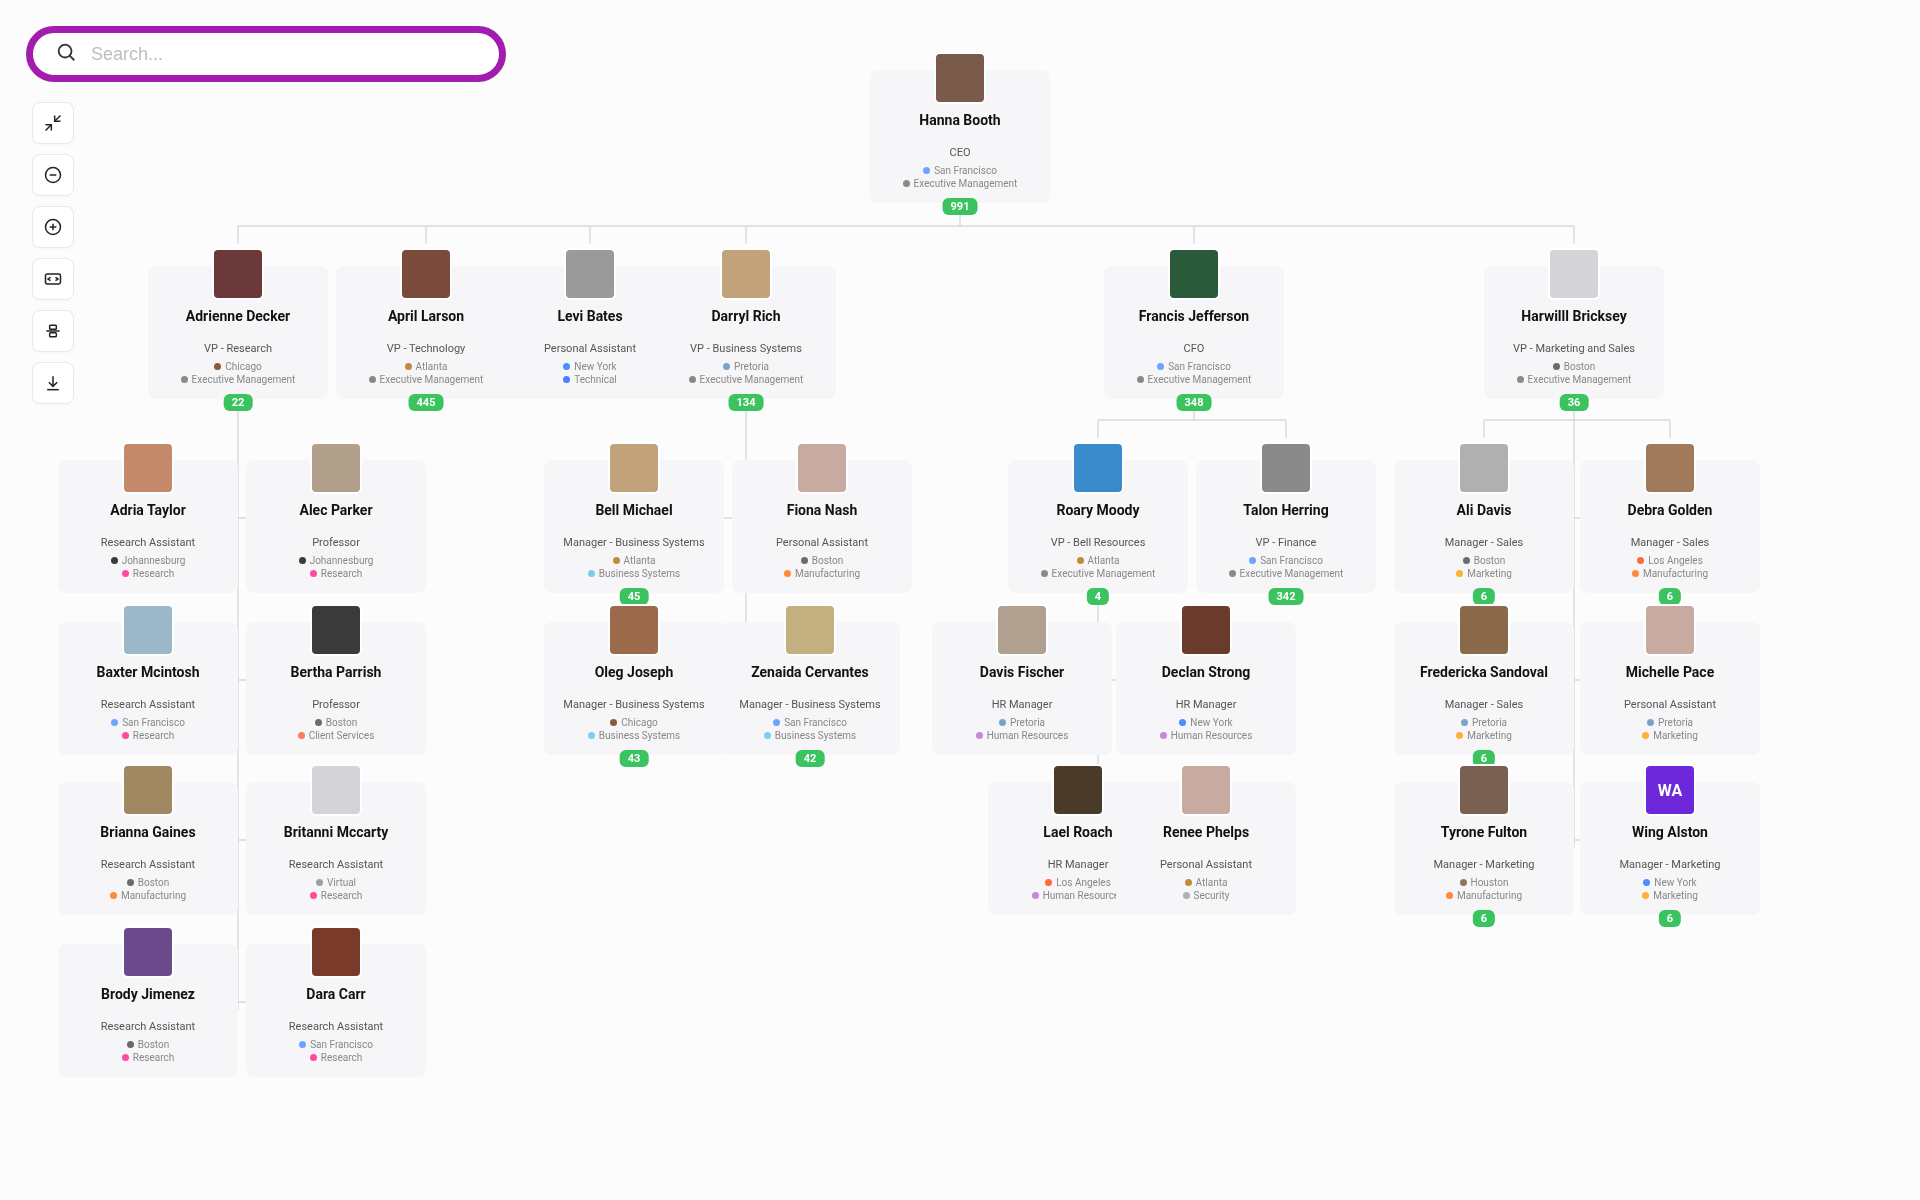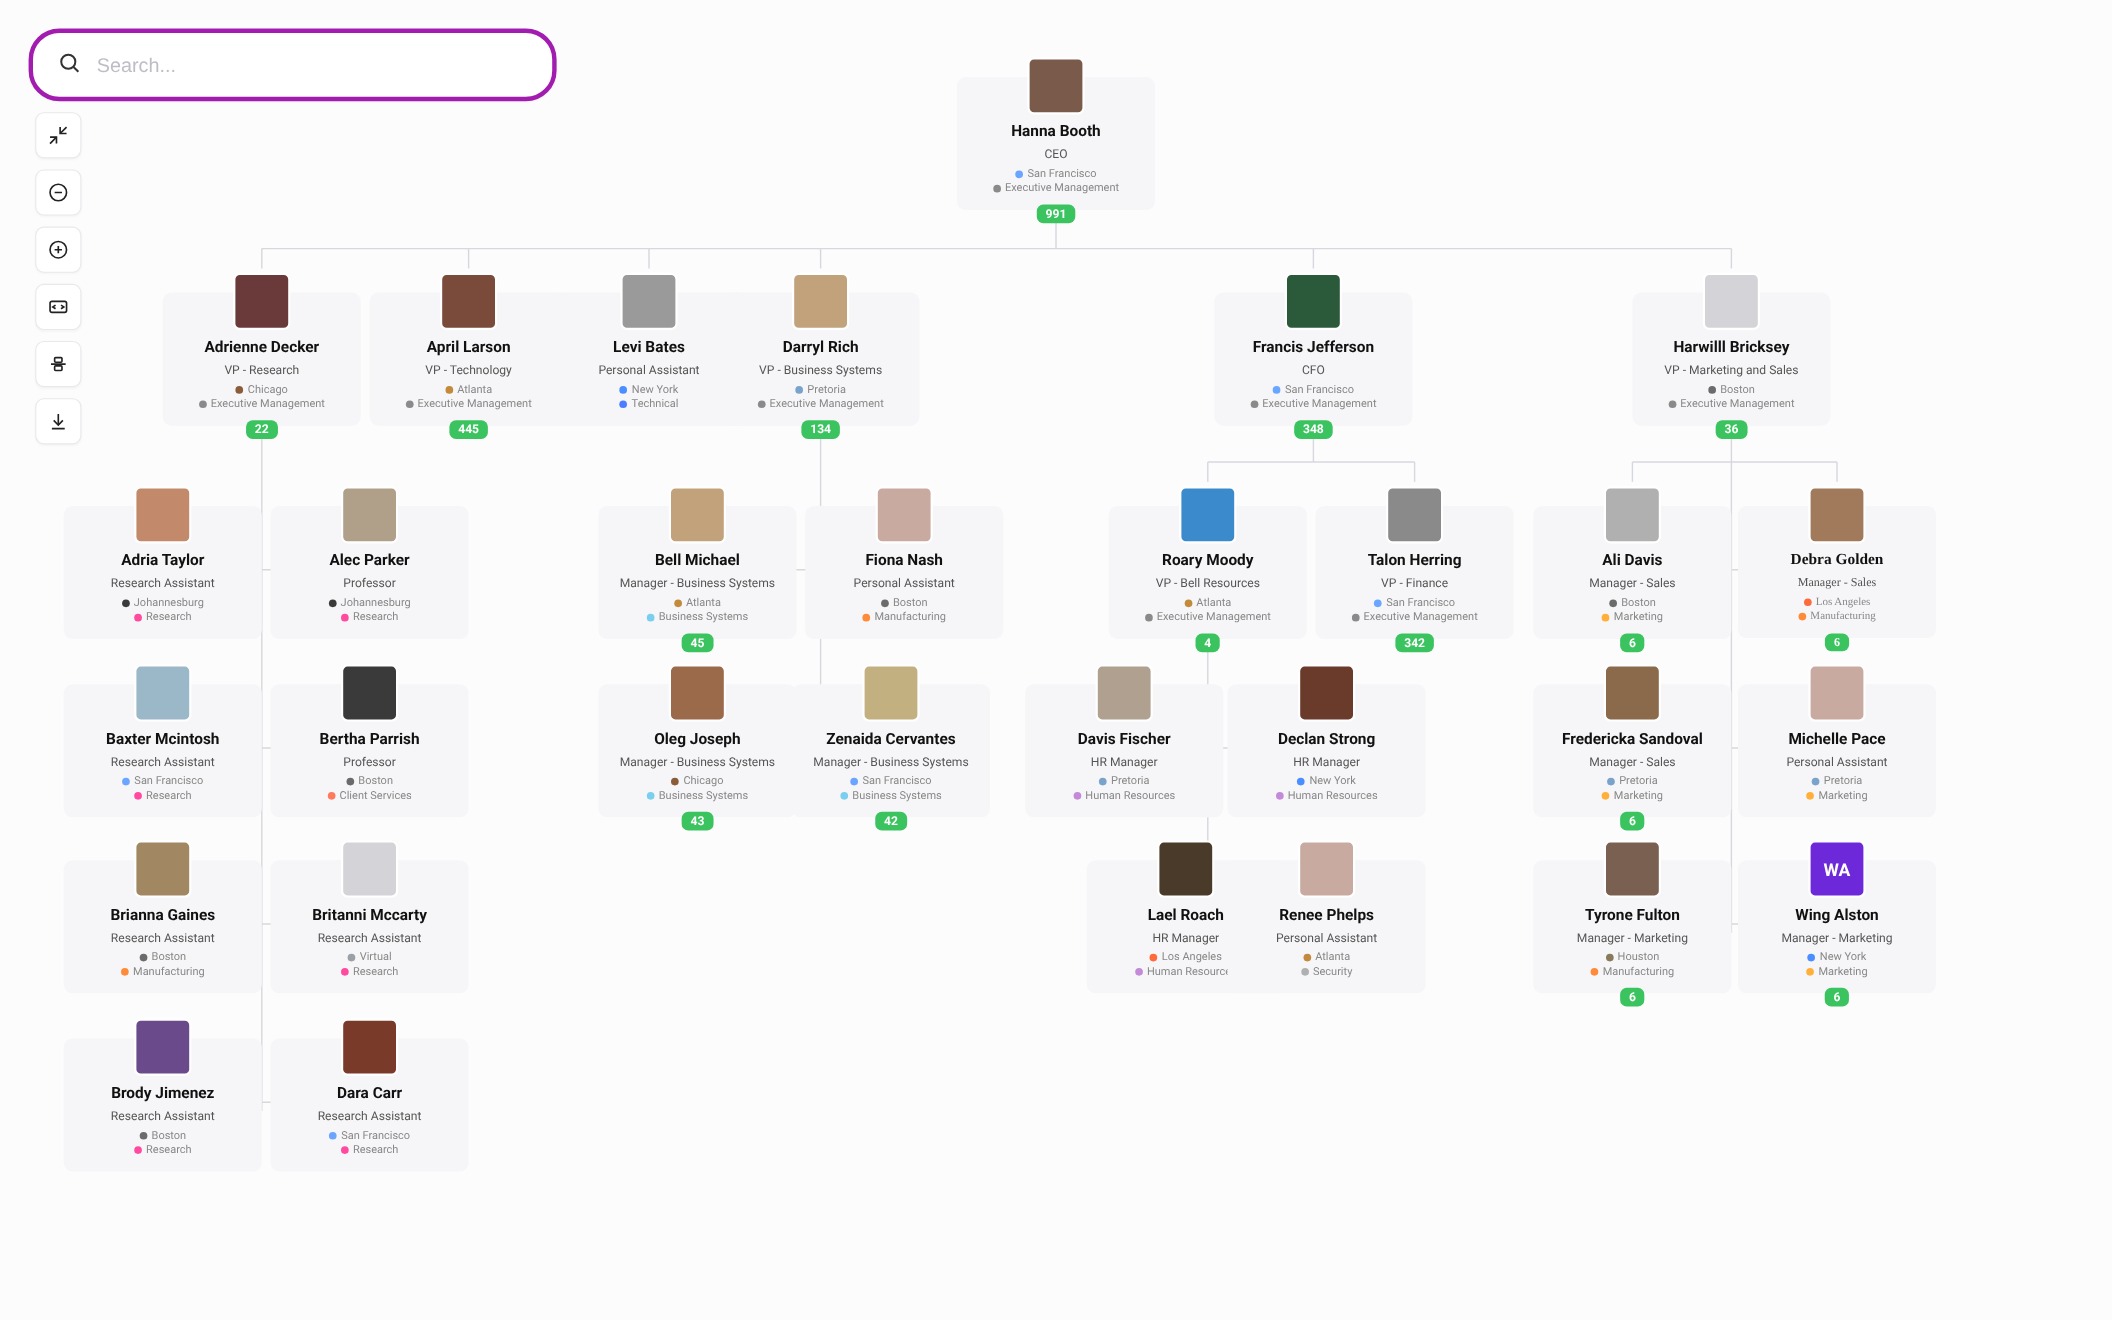--- a/index.html
+++ b/index.html
@@ -7,23 +7,23 @@
     font-family: -apple-system, BlinkMacSystemFont, "Segoe UI", Roboto, Helvetica, Arial, sans-serif;
     background: #fcfcfd;
     width: 1920px;
     height: 1200px;
     overflow: hidden;
     position: relative;
   }
   .search {
     position: absolute;
     top: 26px; left: 26px;
-    width: 480px; height: 66px;
+    width: 480px; height: 56px;
     background: #fff;
-    border: 4px solid #a21caf;
+    border: 7px solid #a21caf;
     border-radius: 28px;
     display: flex; align-items: center;
     padding: 0 22px;
     box-shadow: 0 1px 2px rgba(0,0,0,0.02);
   }
   .search svg { width: 22px; height: 22px; stroke: #333; stroke-width: 2; fill: none; }
   .search input {
     border: none; outline: none; background: transparent;
     font-size: 18px; margin-left: 14px; flex: 1; color: #333;
   }
@@ -76,21 +76,21 @@
     display: flex; align-items: center; justify-content: center;
     font-size: 16px; font-weight: 700; color: #fff;
     overflow: hidden;
   }
   .card .name {
     font-size: 14px; font-weight: 700; color: #111;
     margin-top: 8px; text-align: center;
   }
   .card .title {
     font-size: 11px; color: #555;
-    margin-top: 6px; text-align: right;
+    margin-top: 18px; text-align: right;
   }
   .card .meta {
     font-size: 10px; color: #888;
     margin-top: 6px; display: flex; align-items: center; gap: 4px;
   }
   .card .meta + .meta { margin-top: 2px; }
   .dot {
     width: 7px; height: 7px; border-radius: 50%;
     display: inline-block;
   }
@@ -561,21 +561,21 @@
       <div class="meta">
         <span class="dot" style="background: rgb(107, 107, 107);"></span>
         <span>Boston</span>
       </div>
       <div class="meta">
         <span class="dot" style="background: rgb(255, 176, 58);"></span>
         <span>Marketing</span>
       </div>
       <div class="count">6</div>
     </div>
-    <div class="card" style="left: 1580px; top: 460px; font-family: Liberation Serif, serif;">
+    <div class="card" style="left: 1580px; top: 460px;">
       <div class="avatar" style="background: rgb(160, 122, 90);"></div>
       <div class="name">Debra Golden</div>
       <div class="title">Manager - Sales</div>
       <div class="meta">
         <span class="dot" style="background: rgb(255, 106, 58);"></span>
         <span>Los Angeles</span>
       </div>
       <div class="meta">
         <span class="dot" style="background: rgb(255, 138, 58);"></span>
         <span>Manufacturing</span>

